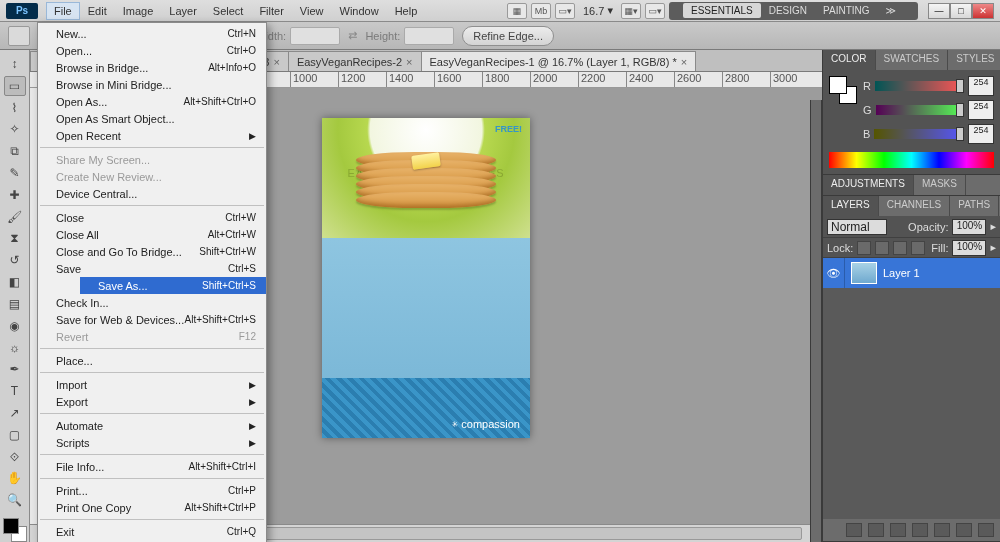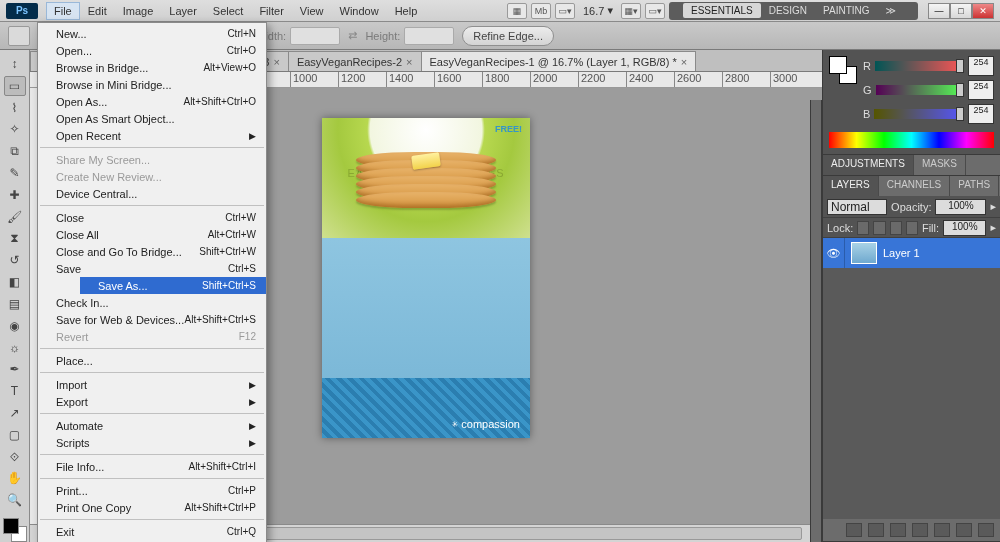--- a/index.html
+++ b/index.html
@@ -76,21 +76,21 @@
 .rgb-row { display: flex; align-items: center; gap: 4px; color: #ddd; font-size: 10px; }
 .slider-r { flex: 1; height: 10px; background: linear-gradient(90deg,#055,#f55); position: relative; }
 .slider-g { flex: 1; height: 10px; background: linear-gradient(90deg,#505,#5f5); position: relative; }
 .slider-b { flex: 1; height: 10px; background: linear-gradient(90deg,#550,#55f); position: relative; }
 .slider-thumb { position: absolute; right: 0; top: -2px; width: 8px; height: 14px; background: #ccc; border: 1px solid #333; }
 .rgb-val { width: 26px; height: 20px; background: #eee; border: 1px solid #333; text-align: center; color: #222; font-size: 9px; }
 .spectrum { height: 16px; background: linear-gradient(90deg, #f00,#ff0,#0f0,#0ff,#00f,#f0f,#f00); margin: 2px 6px 6px; }
 .layers-body { display: flex; flex-direction: column; }
 .layer-opts { height: 22px; display: flex; align-items: center; padding: 0 4px; gap: 4px; color: #ddd; font-size: 10px; border-bottom: 1px solid #404040; }
 .blend-dd { width: 60px; height: 16px; background: #dcdcdc; border: 1px solid #333; color: #222; padding: 0 3px; font-size: 12px; }
-.opacity-field { width: 51px; height: 16px; background: #dcdcdc; border: 1px solid #333; color: #222; text-align: center; font-size: 10px; }
+.opacity-field { width: 34px; height: 16px; background: #dcdcdc; border: 1px solid #333; color: #222; text-align: center; font-size: 10px; }
 .lock-row { height: 20px; display: flex; align-items: center; padding: 0 4px; gap: 4px; color: #ddd; font-size: 10px; border-bottom: 1px solid #404040; }
 .lock-ic { width: 14px; height: 14px; background: #6a6a6a; border: 1px solid #444; }
 .layer-list { flex: 1; background: #5a5a5a; min-height: 260px; }
 .layer-row { height: 30px; display: flex; align-items: center; background: #3875d7; color: #fff; }
 .layer-eye { width: 22px; height: 30px; display: flex; align-items: center; justify-content: center; border-right: 1px solid #2a5cab; }
 .layer-thumb { width: 26px; height: 22px; background: linear-gradient(#a9d2e6,#6fa9cf); border: 1px solid #fff; margin: 0 6px; }
 .layer-bottom { height: 22px; background: #6c6c6c; display: flex; align-items: center; justify-content: flex-end; gap: 6px; padding: 0 6px; }
 .lb-ic { width: 16px; height: 14px; background: #5a5a5a; border: 1px solid #444; }
 .right-dock { position: absolute; right: 178px; top: 50px; width: 12px; bottom: 0; background: #6c6c6c; border-right: 1px solid #3a3a3a; border-left: 1px solid #3a3a3a; }
 
@@ -165,21 +165,21 @@
     <div class="dd-item">
       <span>New...</span>
       <span class="sc">Ctrl+N</span>
     </div>
     <div class="dd-item">
       <span>Open...</span>
       <span class="sc">Ctrl+O</span>
     </div>
     <div class="dd-item">
       <span>Browse in Bridge...</span>
-      <span class="sc">Alt+View+O</span>
+      <span class="sc">Alt+Info+O</span>
     </div>
     <div class="dd-item">
       <span>Browse in Mini Bridge...</span>
     </div>
     <div class="dd-item">
       <span>Open As...</span>
       <span class="sc">Alt+Shift+Ctrl+O</span>
     </div>
     <div class="dd-item">
       <span>Open As Smart Object...</span>
@@ -374,20 +374,25 @@
       <div class="scroll-h">
           <div class="thumb"></div>
         </div>
     </div>
   </div>
 
   <div class="right-dock"></div>
 
   <div class="right-panels">
     <div class="panel">
+      <div class="panel-tabs">
+        <div class="p-tab active">COLOR</div>
+        <div class="p-tab">SWATCHES</div>
+        <div class="p-tab">STYLES</div>
+      </div>
       <div class="color-body">
         <div class="color-sw-pair">
             <div class="csw-bg"></div>
             <div class="csw-fg"></div>
           </div>
         <div class="rgb-sliders">
           <div class="rgb-row">
               <span>R</span>
               <div class="slider-r">
                 <div class="slider-thumb"></div>

